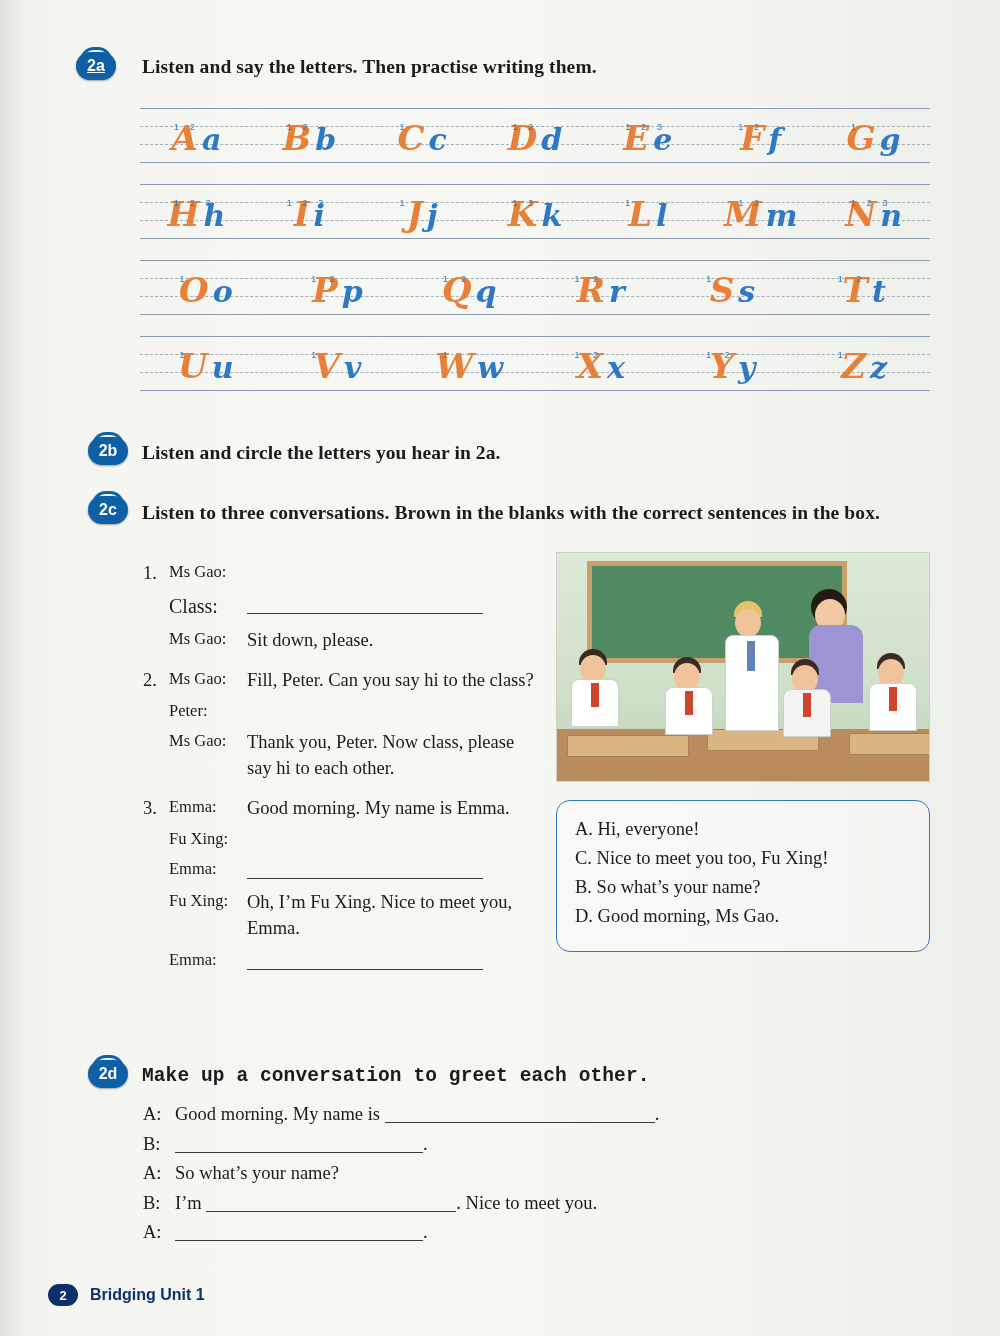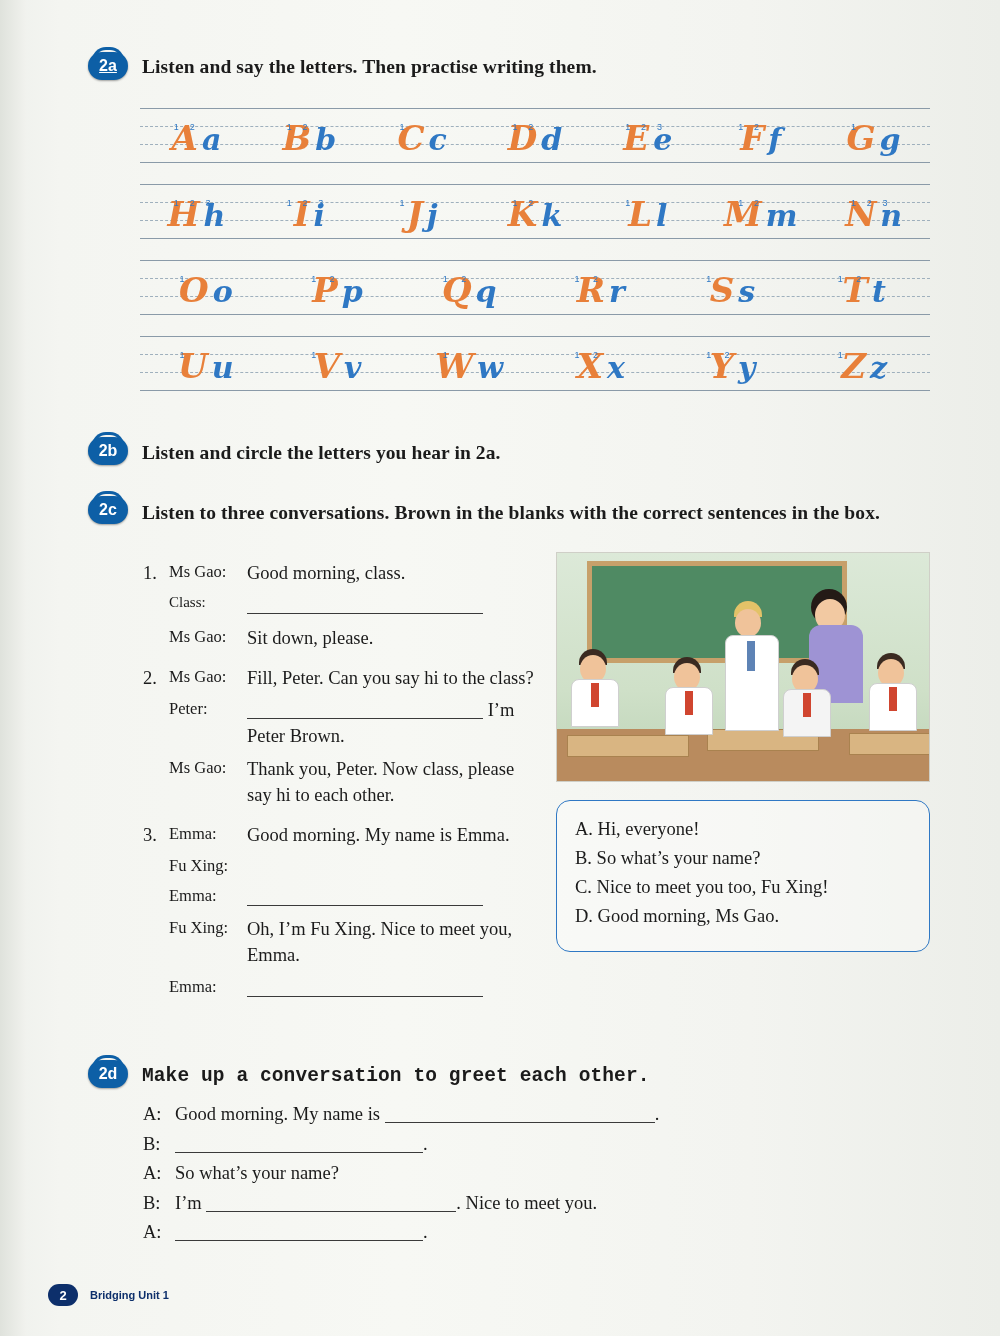--- a/index.html
+++ b/index.html
@@ -137,32 +137,32 @@
   .dialog .spk{width:32px;flex:none;}
 
   
   .footer{position:absolute;left:48px;bottom:30px;display:flex;align-items:center;}
   .pagenum{
     width:30px;height:22px;border-radius:11px;background:#0d2f6b;color:#fff;
     font-family:"Liberation Sans", sans-serif;font-size:13px;font-weight:bold;
     display:flex;align-items:center;justify-content:center;
   }
   .footer-label{
-    margin-left:12px;color:#0d2f6b;font-weight:bold;font-size:11px;
+    margin-left:12px;color:#0d2f6b;font-weight:bold;font-size:16px;
     font-family:"Liberation Sans", sans-serif;
   }
 </style>
 </head>
 <body>
 
 <div class="page"></div>
 
 <div class="content">
 
-  <div class="badge" style="left:88px;top:52px;text-decoration:underline;">
+  <div class="badge" style="left:76px;top:52px;text-decoration:underline;">
     <span>2a</span>
   </div>
   <div class="task-title" style="left:142px;top:54px;width:790px;">Listen and say the letters. Then practise writing them.</div>
 
   <div class="alpha-block" id="alpha-block">
       <div class="alpha-row">
         <div class="lines">
           <i style="top: 8px;"></i>
           <i class="mid" style="top: 26px;"></i>
           <i class="mid" style="top: 44px;"></i>
@@ -361,43 +361,41 @@
   <div class="badge" style="left:88px;top:496px;">
     <span>2c</span>
   </div>
   <div class="task-title" style="left:142px;top:500px;width:800px;">Listen to three conversations. Brown in the blanks with the correct sentences in the box.</div>
 
   <div class="convo" style="left:143px;top:560px;width:400px;" id="convo-list">
       <div style="margin-bottom: 14px;">
         <div class="item">
           <div class="num">1.</div>
           <div class="who" style="font-size: 16.5px;">Ms Gao:</div>
-          <div class="say">Good morning, class.</div>
-        </div>
-        <div class="item">
-          <div class="num"></div>
-          <div class="who" style="font-size: 15px;">Class:</div>
+        </div>
+        <div class="item">
+          <div class="num"></div>
+          <div class="who" style="font-size: 20px;">Class:</div>
           <div class="say"><span class="blank" style="width: 236px;"></span></div>
         </div>
         <div class="item">
           <div class="num"></div>
           <div class="who" style="font-size: 16.5px;">Ms Gao:</div>
           <div class="say">Sit down, please.</div>
         </div>
       </div>
       <div style="margin-bottom: 14px;">
         <div class="item">
           <div class="num">2.</div>
           <div class="who" style="font-size: 16.5px;">Ms Gao:</div>
           <div class="say">Fill, Peter. Can you say hi to the class?</div>
         </div>
         <div class="item">
           <div class="num"></div>
           <div class="who" style="font-size: 16.5px;">Peter:</div>
-          <div class="say"><span class="blank" style="width: 236px;"></span><span> I’m Peter Brown.</span></div>
         </div>
         <div class="item">
           <div class="num"></div>
           <div class="who" style="font-size: 16.5px;">Ms Gao:</div>
           <div class="say">Thank you, Peter. Now class, please say hi to each other.</div>
         </div>
       </div>
       <div style="margin-bottom: 14px;">
         <div class="item">
           <div class="num">3.</div>
@@ -468,22 +466,22 @@
     <div class="kid" style="left:312px;top:100px;">
       <div class="hair" style="left:8px;top:0;"></div>
         <div class="head" style="left:9px;top:6px;"></div>
       <div class="body" style="left:0;top:30px;"></div>
         <div class="tie" style="left:20px;top:34px;background:#d0452f;"></div>
     </div>
   </div>
 
   <div class="answer-box" id="answer-box">
       <div>A. Hi, everyone!</div>
+      <div>C. Nice to meet you too, Fu Xing!</div>
       <div>B. So what’s your name?</div>
-      <div>C. Nice to meet you too, Fu Xing!</div>
       <div>D. Good morning, Ms Gao.</div>
     </div>
 
   <div class="badge" style="left:88px;top:1060px;">
     <span>2d</span>
   </div>
   <div class="task-title" style="left:142px;top:1063px;width:790px;font-family:Liberation Mono, monospace;">Make up a conversation to greet each other.</div>
 
   <div class="dialog" style="left:143px;top:1100px;width:700px;" id="dialog-list">
       <div class="row">

